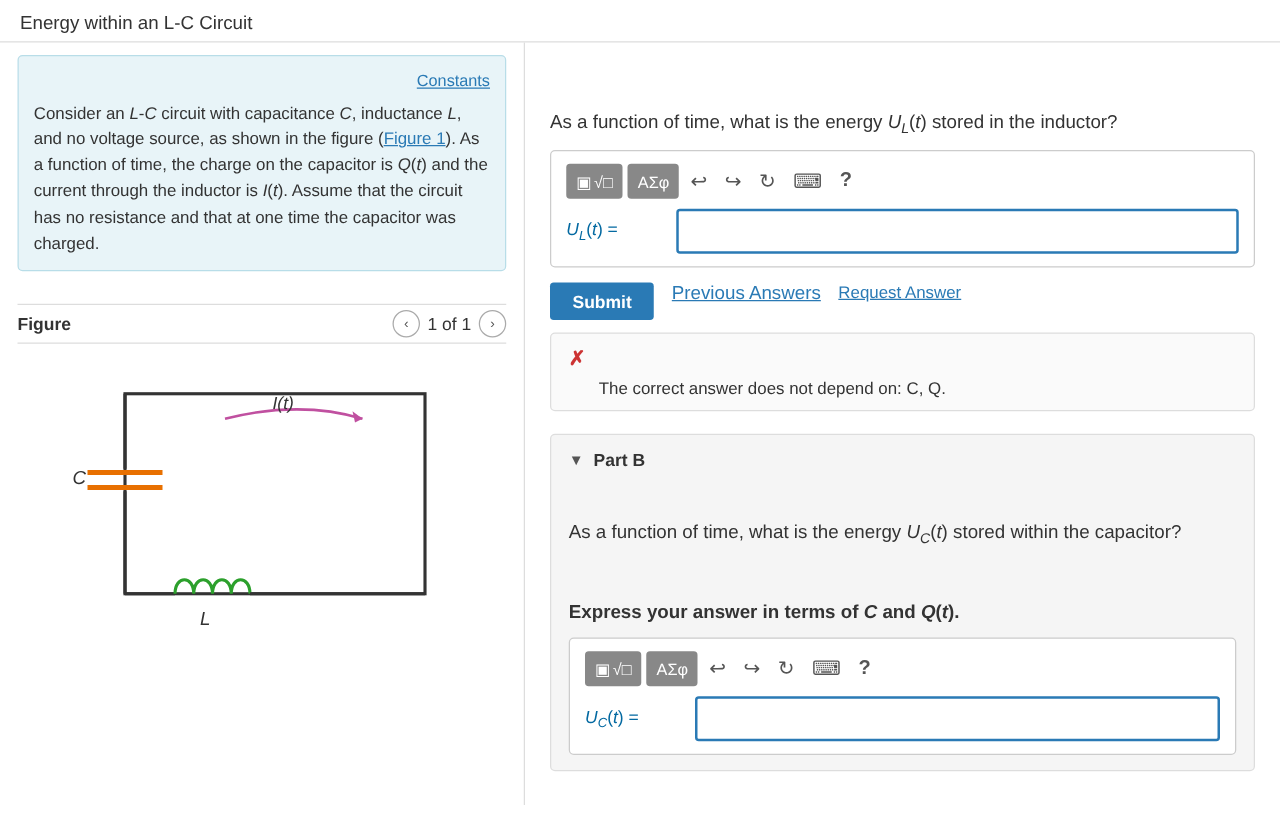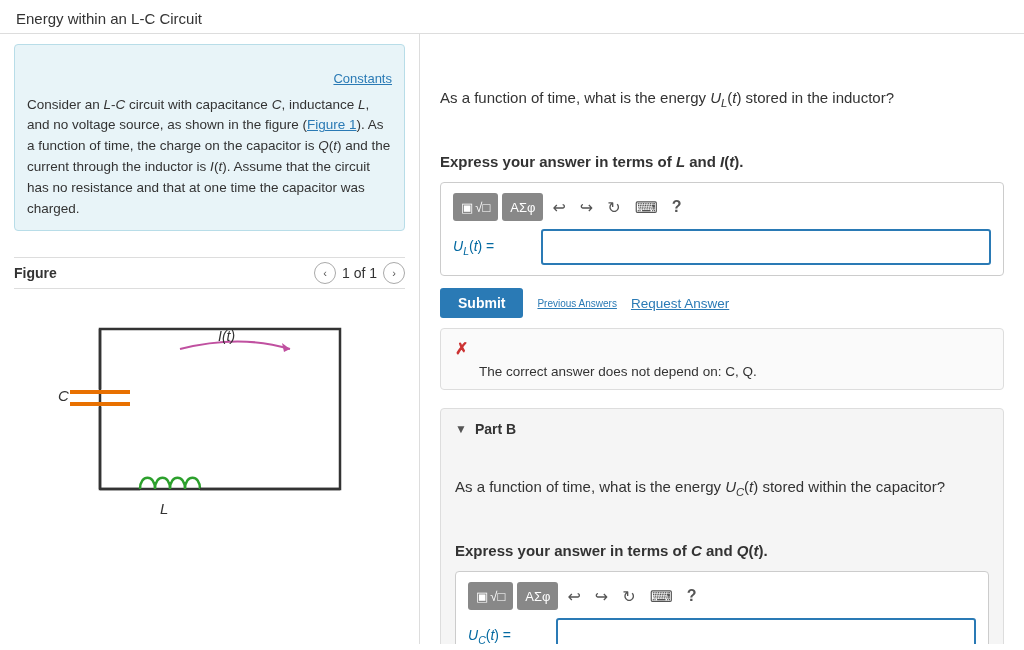--- a/index.html
+++ b/index.html
@@ -27,21 +27,21 @@
       width: 420px;
       min-width: 420px;
       border-right: 1px solid #ddd;
       padding: 10px 14px;
       overflow-y: auto;
     }
     .problem-box {
       background: #e8f4f8;
       border: 1px solid #b8dde8;
       border-radius: 4px;
-      padding: 24px 12px 10px 12px;
+      padding: 10px 12px 10px 12px;
       font-size: 13.5px;
       line-height: 1.5;
       position: relative;
     }
     .constants-link {
       display: block;
       text-align: right;
       color: #2a7ab5;
       text-decoration: underline;
       font-size: 13px;
@@ -162,39 +162,38 @@
       flex: 1;
       height: 36px;
       border: 2px solid #2a7ab5;
       border-radius: 3px;
       padding: 4px 8px;
       font-size: 14px;
       outline: none;
     }
     .submit-row {
       display: flex;
-      align-items: center;
       gap: 14px;
       margin-top: 12px;
     }
     .submit-btn {
       background: #2a7ab5;
       color: #fff;
       border: none;
       border-radius: 3px;
       padding: 7px 18px;
       font-size: 14px;
       font-weight: bold;
       cursor: pointer;
     }
     .prev-answers-link {
       color: #2a7ab5;
       text-decoration: underline;
       cursor: pointer;
-      font-size: 10px;
+      font-size: 15px;
     }
     .request-answer-link {
       color: #2a7ab5;
       text-decoration: underline;
       cursor: pointer;
       font-size: 13.5px;
     }
     .feedback-box {
       border: 1px solid #ddd;
       border-radius: 4px;
@@ -302,23 +301,20 @@
         <text x="178" y="42" font-size="14" font-style="italic" fill="#333" font-family="Arial">I(t)</text>
       </svg>
     </div>
   </div>
 
   <div class="right-panel">
 
     <div class="part-section">
       <p class="question-text">
         As a function of time, what is the energy <em>U</em><sub><em>L</em></sub>(<em>t</em>) stored in the inductor?
-      </p>
-      <p class="question-text bold-instruction">
-        Express your answer in terms of <em>L</em> and <em>I</em>(<em>t</em>).
       </p>
 
       <div class="answer-box">
         <div class="toolbar">
           <button class="toolbar-btn">
             <span>▣</span>
             <span>√□</span>
           </button>
           <button class="toolbar-btn">
             <span>ΑΣφ</span>

